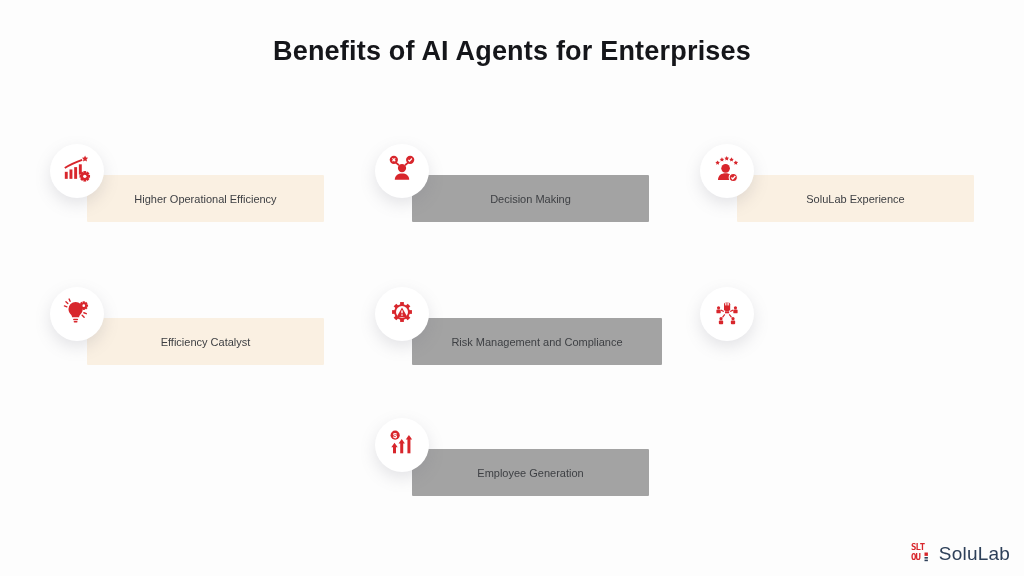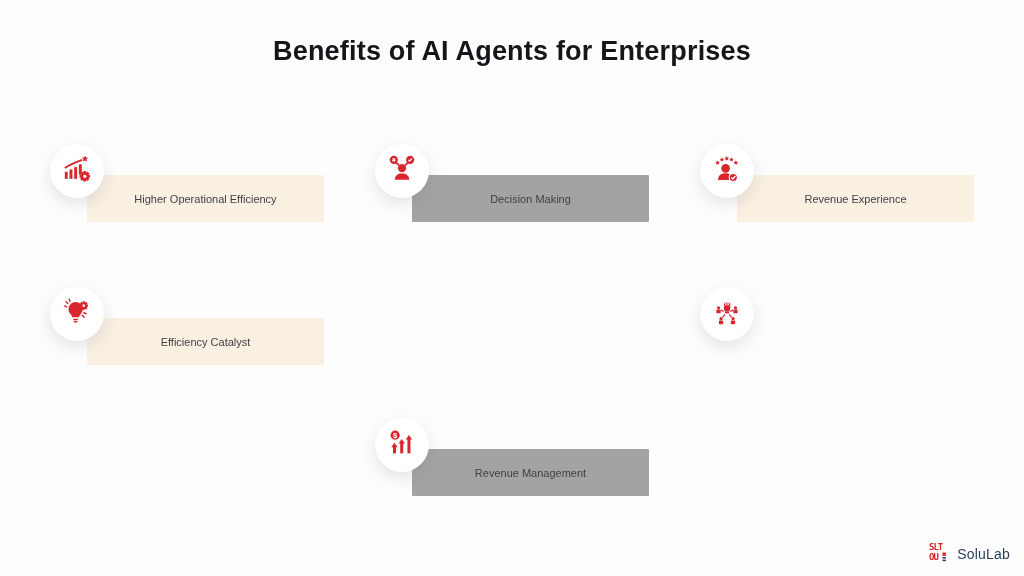--- a/index.html
+++ b/index.html
@@ -24,21 +24,21 @@
     display:flex;align-items:center;justify-content:center;
     font-size:11px;color:#3e4044;z-index:1;border-radius:1px;
   }
   .wide .bar{width:250px}
   .bar.cream{background:#faf0e2}
   .bar.pink{background:#a3a3a3}
   .logo{
     position:absolute;right:14px;bottom:9px;
     display:flex;align-items:center;gap:6px;text-align:right;
   }
-  .logo-text{font-size:14px;font-weight:500;color:#2e4059;letter-spacing:.2px}
+  .logo-text{font-size:19px;font-weight:500;color:#2e4059;letter-spacing:.2px}
 </style>
 </head>
 <body>
 
 <div class="stage">
 
   <div class="title">Benefits of AI Agents for Enterprises</div>
 
   <div class="card c0 r0">
     <div class="bar cream">Higher Operational Efficiency</div>
@@ -76,21 +76,21 @@
           <circle cx="7.3" cy="6.2" r="4.4"></circle>
           <circle cx="24.7" cy="6.2" r="4.4"></circle>
           <path d="M5.8 4.7 l3 3 M8.8 4.7 l-3 3" stroke="#ffffff" stroke-width="1.3" fill="none"></path>
           <path d="M22.8 6.2 l1.3 1.4 2.4-2.8" stroke="#ffffff" stroke-width="1.3" fill="none"></path>
         </svg>
       </span>
     </div>
   </div>
 
   <div class="card c2 r0">
-    <div class="bar cream">Revenue Experience</div>
+    <div class="bar cream">SoluLab Experience</div>
     <div class="bubble">
       <span>
         <svg width="30" height="30" viewBox="0 0 32 32" fill="#d8262c">
           <defs>
             <path id="star-cx" d="M0 -2.6 l.75 1.55 1.7.25 -1.25 1.2 .3 1.7 -1.5-.8 -1.5.8 .3-1.7 -1.25-1.2 1.7-.25z"></path>
           </defs>
           <use href="#star-cx" transform="translate(6,9.4)"></use>
           <use href="#star-cx" transform="translate(10.6,6)"></use>
           <use href="#star-cx" transform="translate(15.7,4.8)"></use>
           <use href="#star-cx" transform="translate(20.8,6)"></use>
@@ -120,20 +120,40 @@
             <rect x="-1.2" y="-4.6" width="2.4" height="9.2" transform="rotate(90)"></rect>
             <rect x="-1.2" y="-4.6" width="2.4" height="9.2" transform="rotate(135)"></rect>
             <circle r="3.3"></circle>
             <circle r="1.4" fill="#ffffff"></circle>
           </g>
         </svg>
       </span>
     </div>
   </div>
 
+  <div class="card c1 r1 wide">
+    <div class="bar pink">Risk Management and Compliance</div>
+    <div class="bubble">
+      <span>
+        <svg width="30" height="30" viewBox="0 0 32 32" fill="#d8262c">
+          <g transform="translate(16,16)">
+            <rect x="-2" y="-10.6" width="4" height="21.2"></rect>
+            <rect x="-2" y="-10.6" width="4" height="21.2" transform="rotate(45)"></rect>
+            <rect x="-2" y="-10.6" width="4" height="21.2" transform="rotate(90)"></rect>
+            <rect x="-2" y="-10.6" width="4" height="21.2" transform="rotate(135)"></rect>
+            <circle r="8.4"></circle>
+            <circle r="6.4" fill="#ffffff"></circle>
+            <path d="M0 -4.8 L4.8 3.6 a1.3 1.3 0 0 1 -1.1 2 h-7.4 a1.3 1.3 0 0 1 -1.1 -2 z"></path>
+            <rect x="-.75" y="-2" width="1.5" height="3.6" rx=".75" fill="#ffffff"></rect>
+            <circle cy="3.3" r=".85" fill="#ffffff"></circle>
+          </g>
+        </svg>
+      </span>
+    </div>
+  </div>
 
   <div class="card c2 r1">
     <div class="bubble">
       <span>
         <svg width="30" height="30" viewBox="0 0 32 32" fill="#d8262c">
           <path d="M12.6 15.5 L9.6 14 M19.4 15.5 L22.4 14 M13.6 18.5 l-2.4 3.2 M18.4 18.5 l2.4 3.2" stroke="#d8262c" stroke-width="1.2" fill="none"></path>
           <g>
             <rect x="12.8" y="5.8" width="6.6" height="9" rx="1.8"></rect>
             <path d="M14.5 5.8 v3.2 M16.1 5.8 v3.2 M17.7 5.8 v3.2" stroke="#ffffff" stroke-width=".9" fill="none"></path>
             <rect x="13.9" y="15.2" width="4.4" height="2.2"></rect>
@@ -153,21 +173,21 @@
           <g transform="translate(22.4,26.2)">
               <circle cy="-3.1" r="1.7"></circle>
               <rect x="-2.3" y="-1.2" width="4.6" height="4" rx="1"></rect>
             </g>
         </svg>
       </span>
     </div>
   </div>
 
   <div class="card c1 r2">
-    <div class="bar pink">Revenue Management</div>
+    <div class="bar pink">Employee Generation</div>
     <div class="bubble">
       <span>
         <svg width="30" height="30" viewBox="0 0 32 32" fill="#d8262c">
           <circle cx="8.7" cy="7.6" r="4.9"></circle>
           <text x="8.7" y="10.4" font-size="8" font-weight="bold" text-anchor="middle" fill="#ffffff" font-family="Liberation Sans, sans-serif">$</text>
           <g>
             <polygon points="8,15.8 11.4,20.6 4.6,20.6"></polygon>
             <rect x="6.4" y="20" width="3.2" height="7"></rect>
           </g>
           <g>

